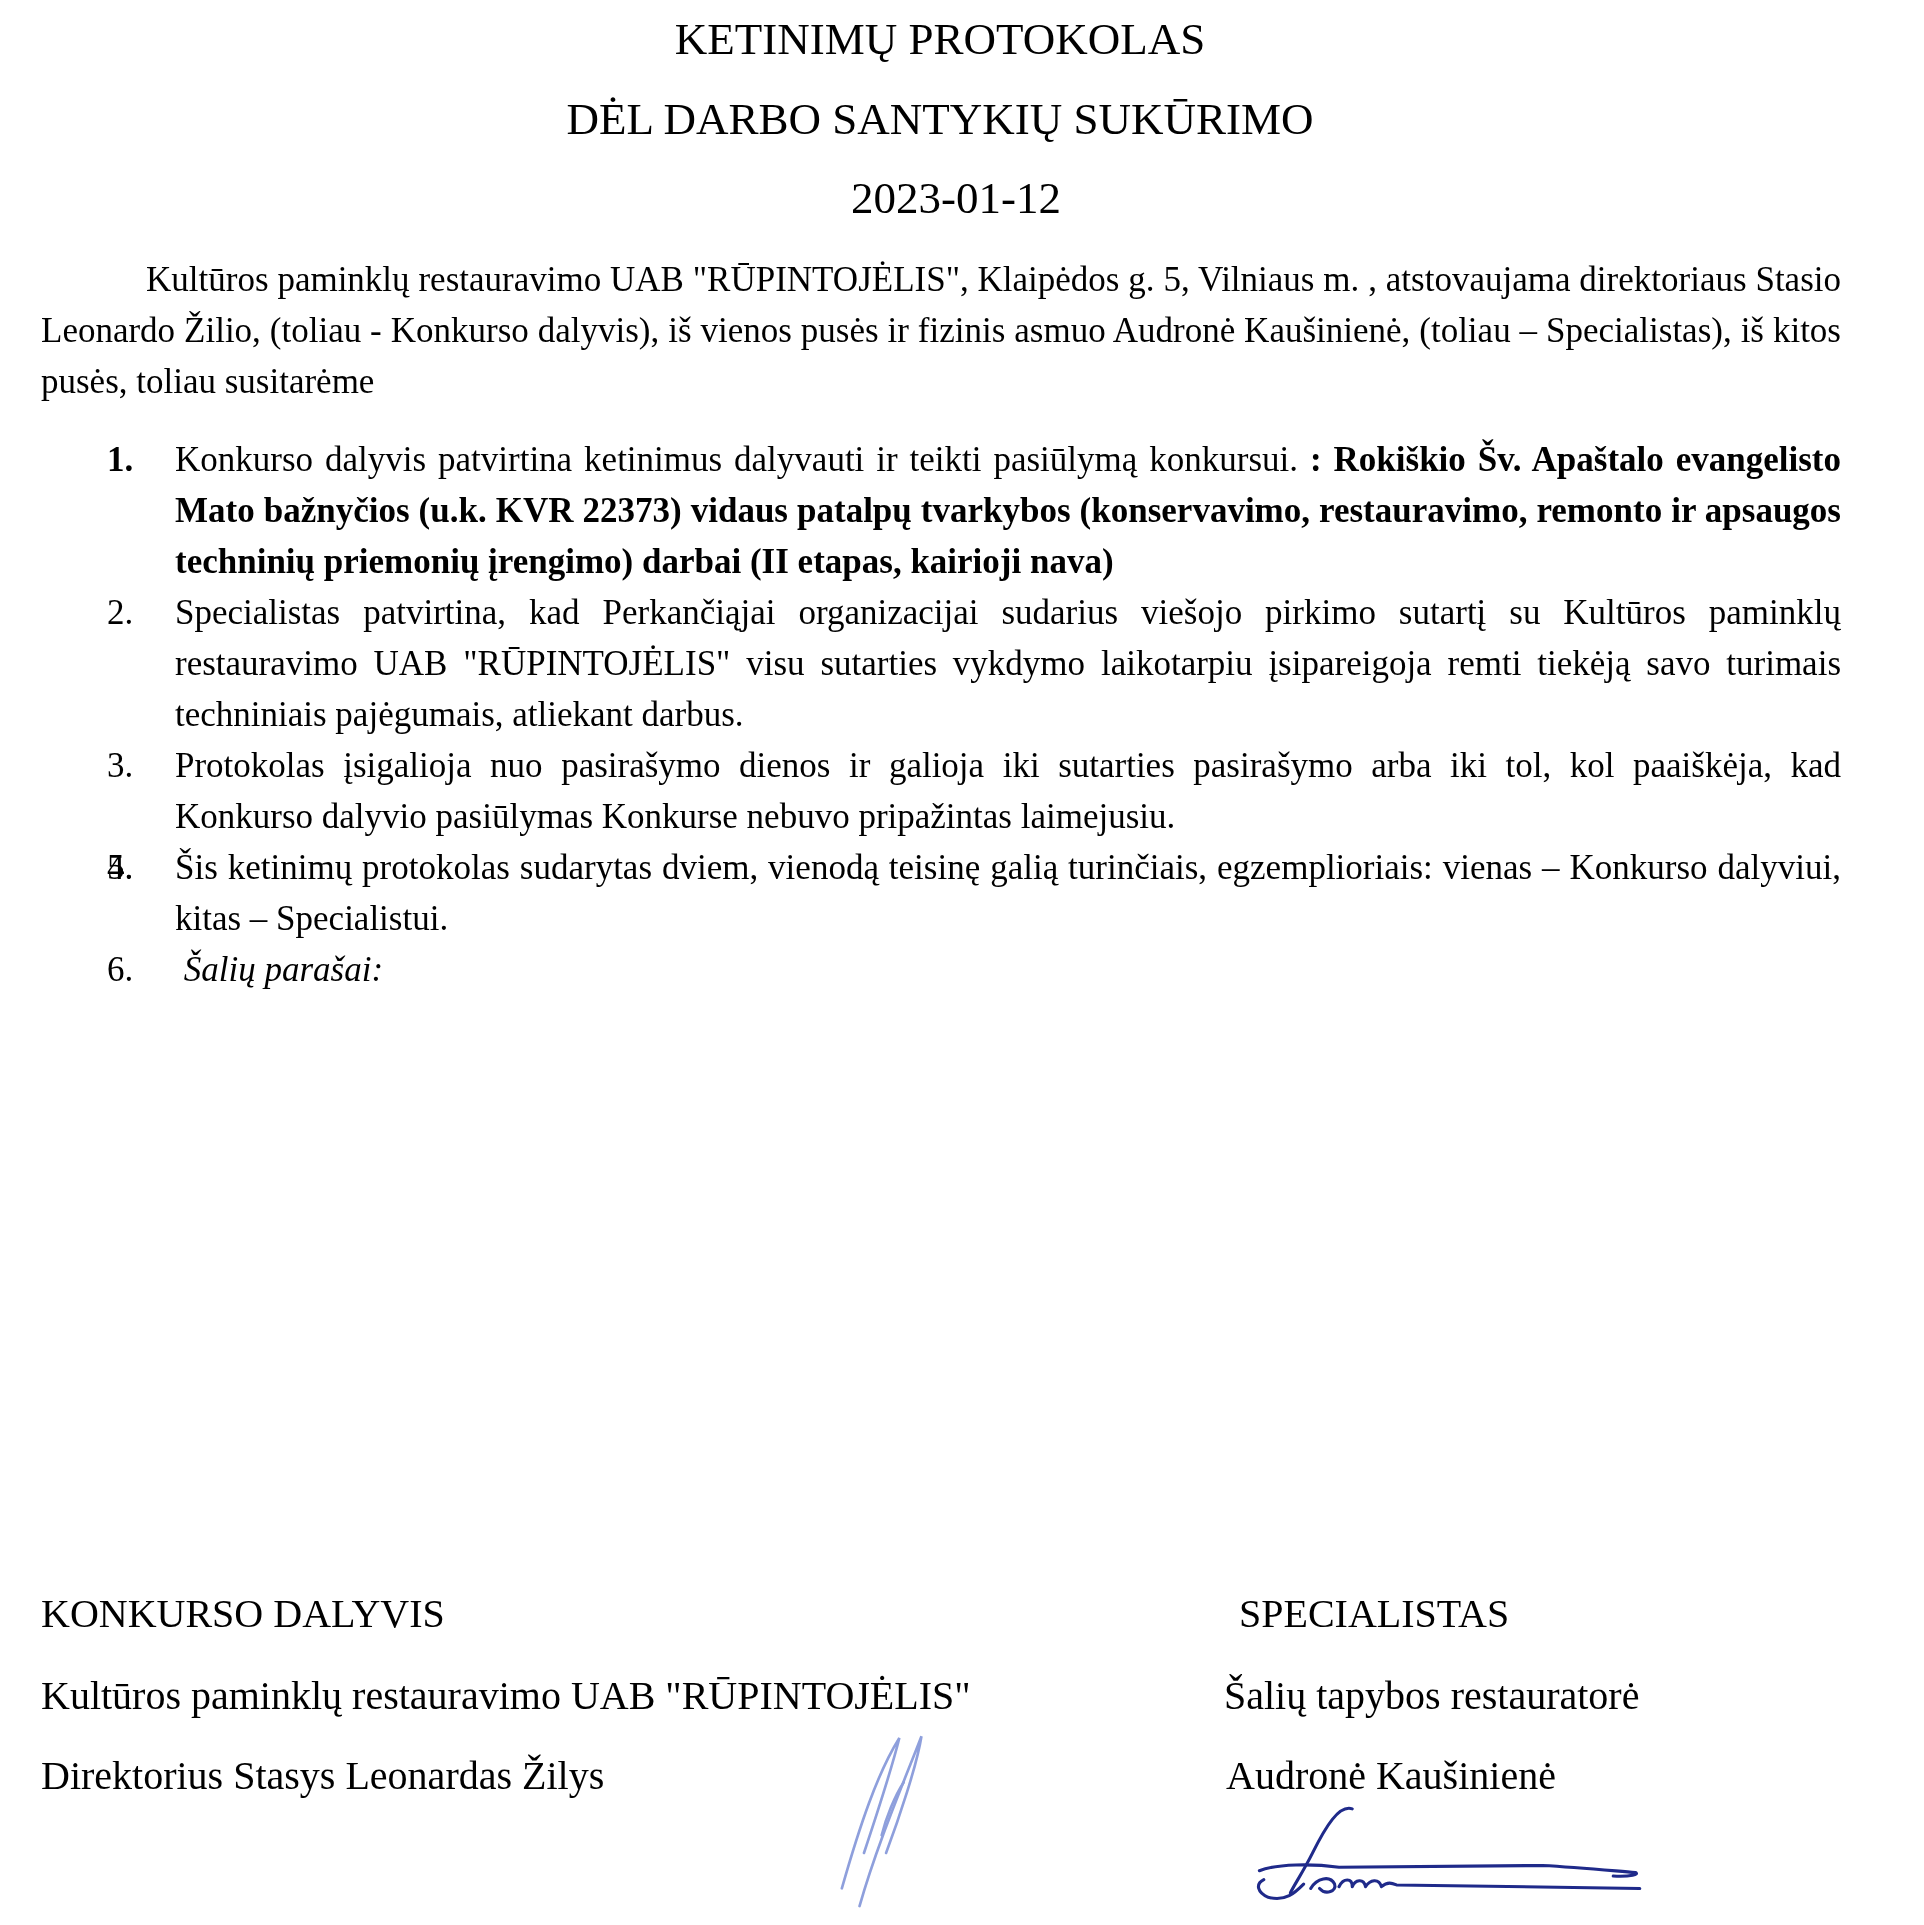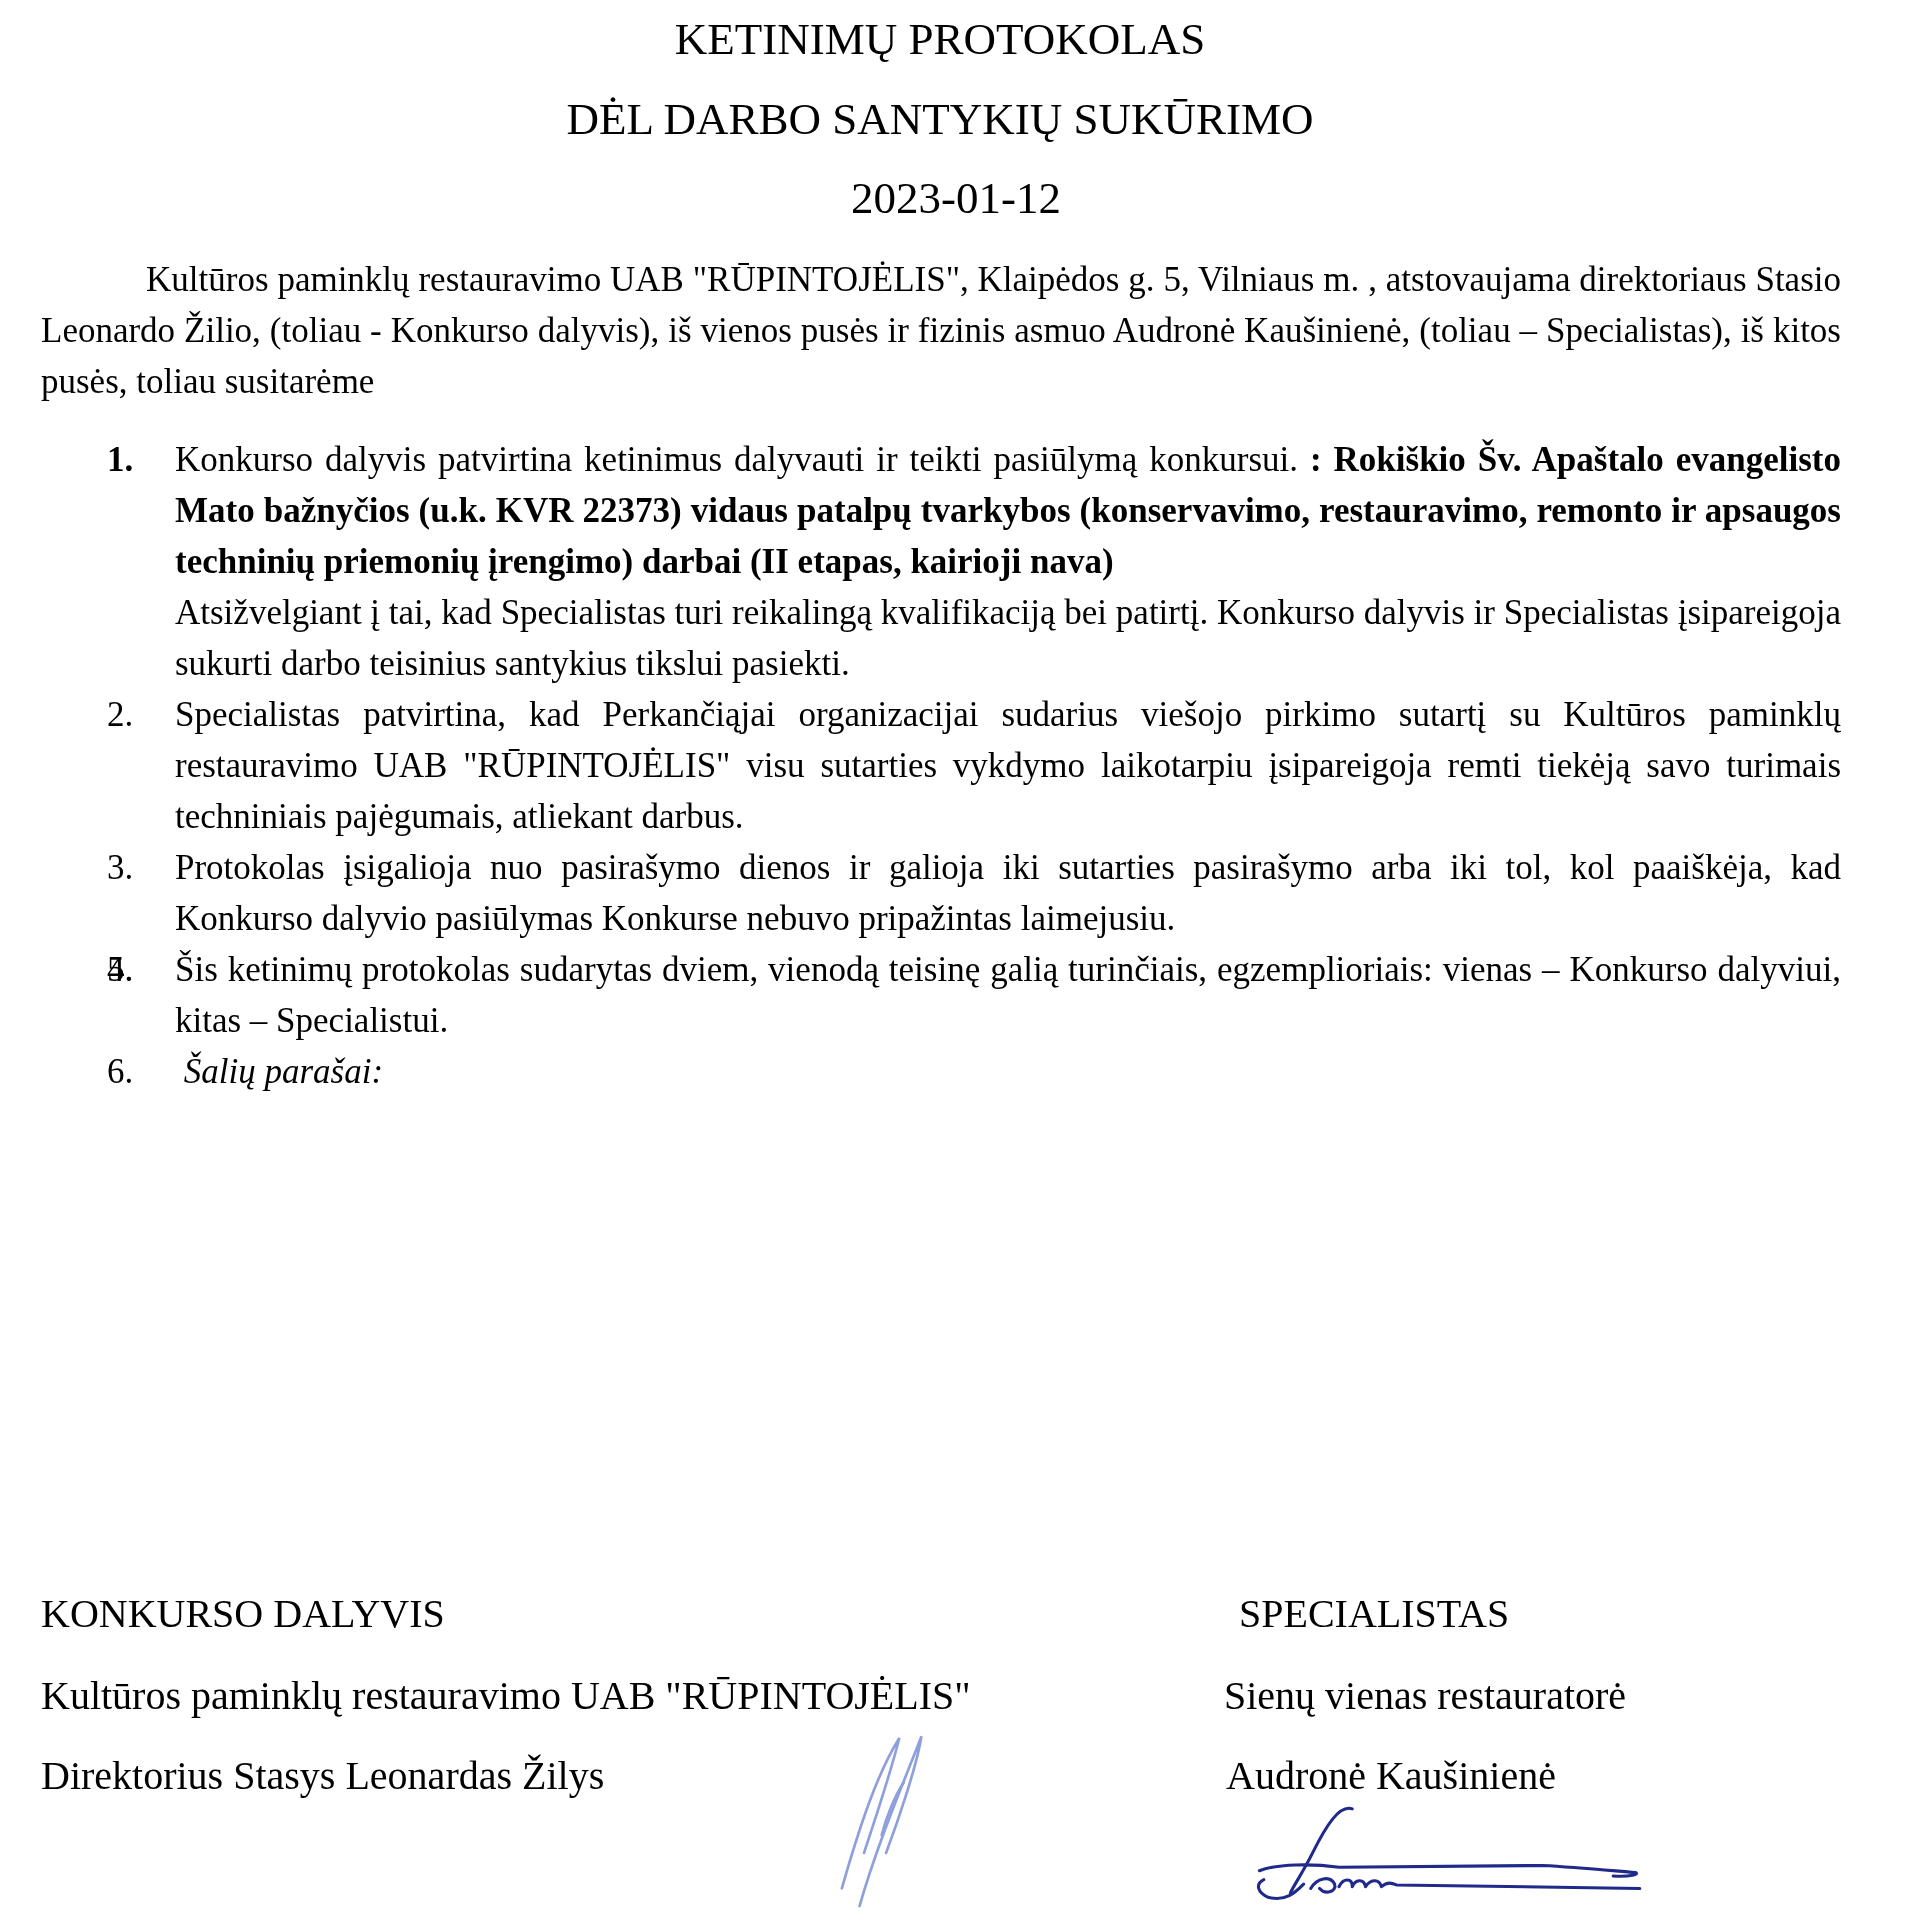--- a/index.html
+++ b/index.html
@@ -77,21 +77,20 @@
 <div class="title-line" style="top:17.7px;">KETINIMŲ PROTOKOLAS</div>
 <div class="title-line" style="top:98px;text-align:center;">DĖL DARBO SANTYKIŲ SUKŪRIMO</div>
 <div class="title-line" style="top:177px;margin-left:16px;">2023-01-12</div>
 
 <div class="para" style="top:254px;">Kultūros paminklų restauravimo UAB "RŪPINTOJĖLIS", Klaipėdos g. 5, Vilniaus m. , atstovaujama direktoriaus Stasio Leonardo Žilio,  (toliau - Konkurso dalyvis), iš vienos pusės ir fizinis asmuo Audronė Kaušinienė, (toliau – Specialistas), iš kitos pusės, toliau susitarėme</div>
 
 <ol class="list">
   <li class="list-item">
     <span class="list-num bold">1.</span>
     <span>Konkurso dalyvis  patvirtina ketinimus dalyvauti ir teikti pasiūlymą konkursui. </span><b class="bold-run">: Rokiškio Šv. Apaštalo evangelisto Mato bažnyčios (u.k. KVR 22373) vidaus patalpų tvarkybos (konservavimo, restauravimo, remonto ir apsaugos techninių priemonių įrengimo) darbai (II etapas, kairioji nava)</b>
-    <span class="item-extra">Atsižvelgiant į tai, kad Specialistas turi reikalingą kvalifikaciją bei patirtį. Konkurso dalyvis ir Specialistas  įsipareigoja sukurti darbo teisinius santykius tikslui pasiekti.</span>
   </li>
   <li class="list-item">
     <span class="list-num">2.</span>
     <span>Specialistas patvirtina, kad Perkančiąjai organizacijai sudarius viešojo pirkimo sutartį su Kultūros paminklų restauravimo UAB "RŪPINTOJĖLIS" visu sutarties vykdymo laikotarpiu įsipareigoja remti tiekėją savo turimais techniniais pajėgumais, atliekant darbus.</span>
   </li>
   <li class="list-item">
     <span class="list-num">3.</span>
     <span>Protokolas įsigalioja nuo pasirašymo dienos ir galioja iki sutarties pasirašymo arba iki tol, kol paaiškėja, kad Konkurso dalyvio  pasiūlymas Konkurse nebuvo pripažintas laimejusiu.</span>
   </li>
   <li class="list-item">
@@ -113,21 +112,21 @@
 
 <svg class="signature" style="left:833px; top:1720px;" width="115" height="204" viewBox="0 0 130 230">
   <g fill="none" stroke="#7b8fd6" stroke-width="3" stroke-linecap="round" opacity="0.85">
     <path d="M10 190 C 30 120, 50 60, 75 20 C 70 40, 55 90, 35 150"></path>
     <path d="M30 210 C 50 140, 80 70, 100 18 C 95 50, 75 110, 60 150"></path>
     <path d="M55 130 C 60 110, 70 85, 80 70"></path>
   </g>
 </svg>
 
 <div class="sig-block" style="left:1239px; top:1592px;">SPECIALISTAS</div>
-<div class="sig-block" style="left:1224px; top:1674px;">Sienų vienas restauratorė</div>
+<div class="sig-block" style="left:1224px; top:1674px;">Šalių tapybos restauratorė</div>
 <div class="sig-block" style="left:1226px; top:1754px;">Audronė Kaušinienė</div>
 
 <svg class="signature" style="left:1241px; top:1800px;" width="426" height="115" viewBox="0 0 480 130">
   <g fill="none" stroke="#1f2a8a" stroke-width="3.5" stroke-linecap="round" stroke-linejoin="round">
     <path d="M125 10 C 110 5, 95 30, 80 60 C 70 80, 60 95, 55 105"></path>
     <path d="M20 80 C 40 72, 80 72, 110 76 L 340 74 C 380 76, 420 80, 445 82 C 450 84, 440 87, 420 86"></path>
     <path d="M25 90 C 15 95, 18 105, 30 110 C 50 115, 60 105, 70 95"></path>
     <path d="M78 100 C 85 88, 100 85, 105 95 C 108 103, 95 108, 88 100"></path>
     <path d="M110 98 C 115 88, 125 88, 125 98 C 128 90, 138 88, 140 98 C 145 90, 155 88, 158 98 C 165 92, 170 94, 175 96 L 450 100"></path>
   </g>

